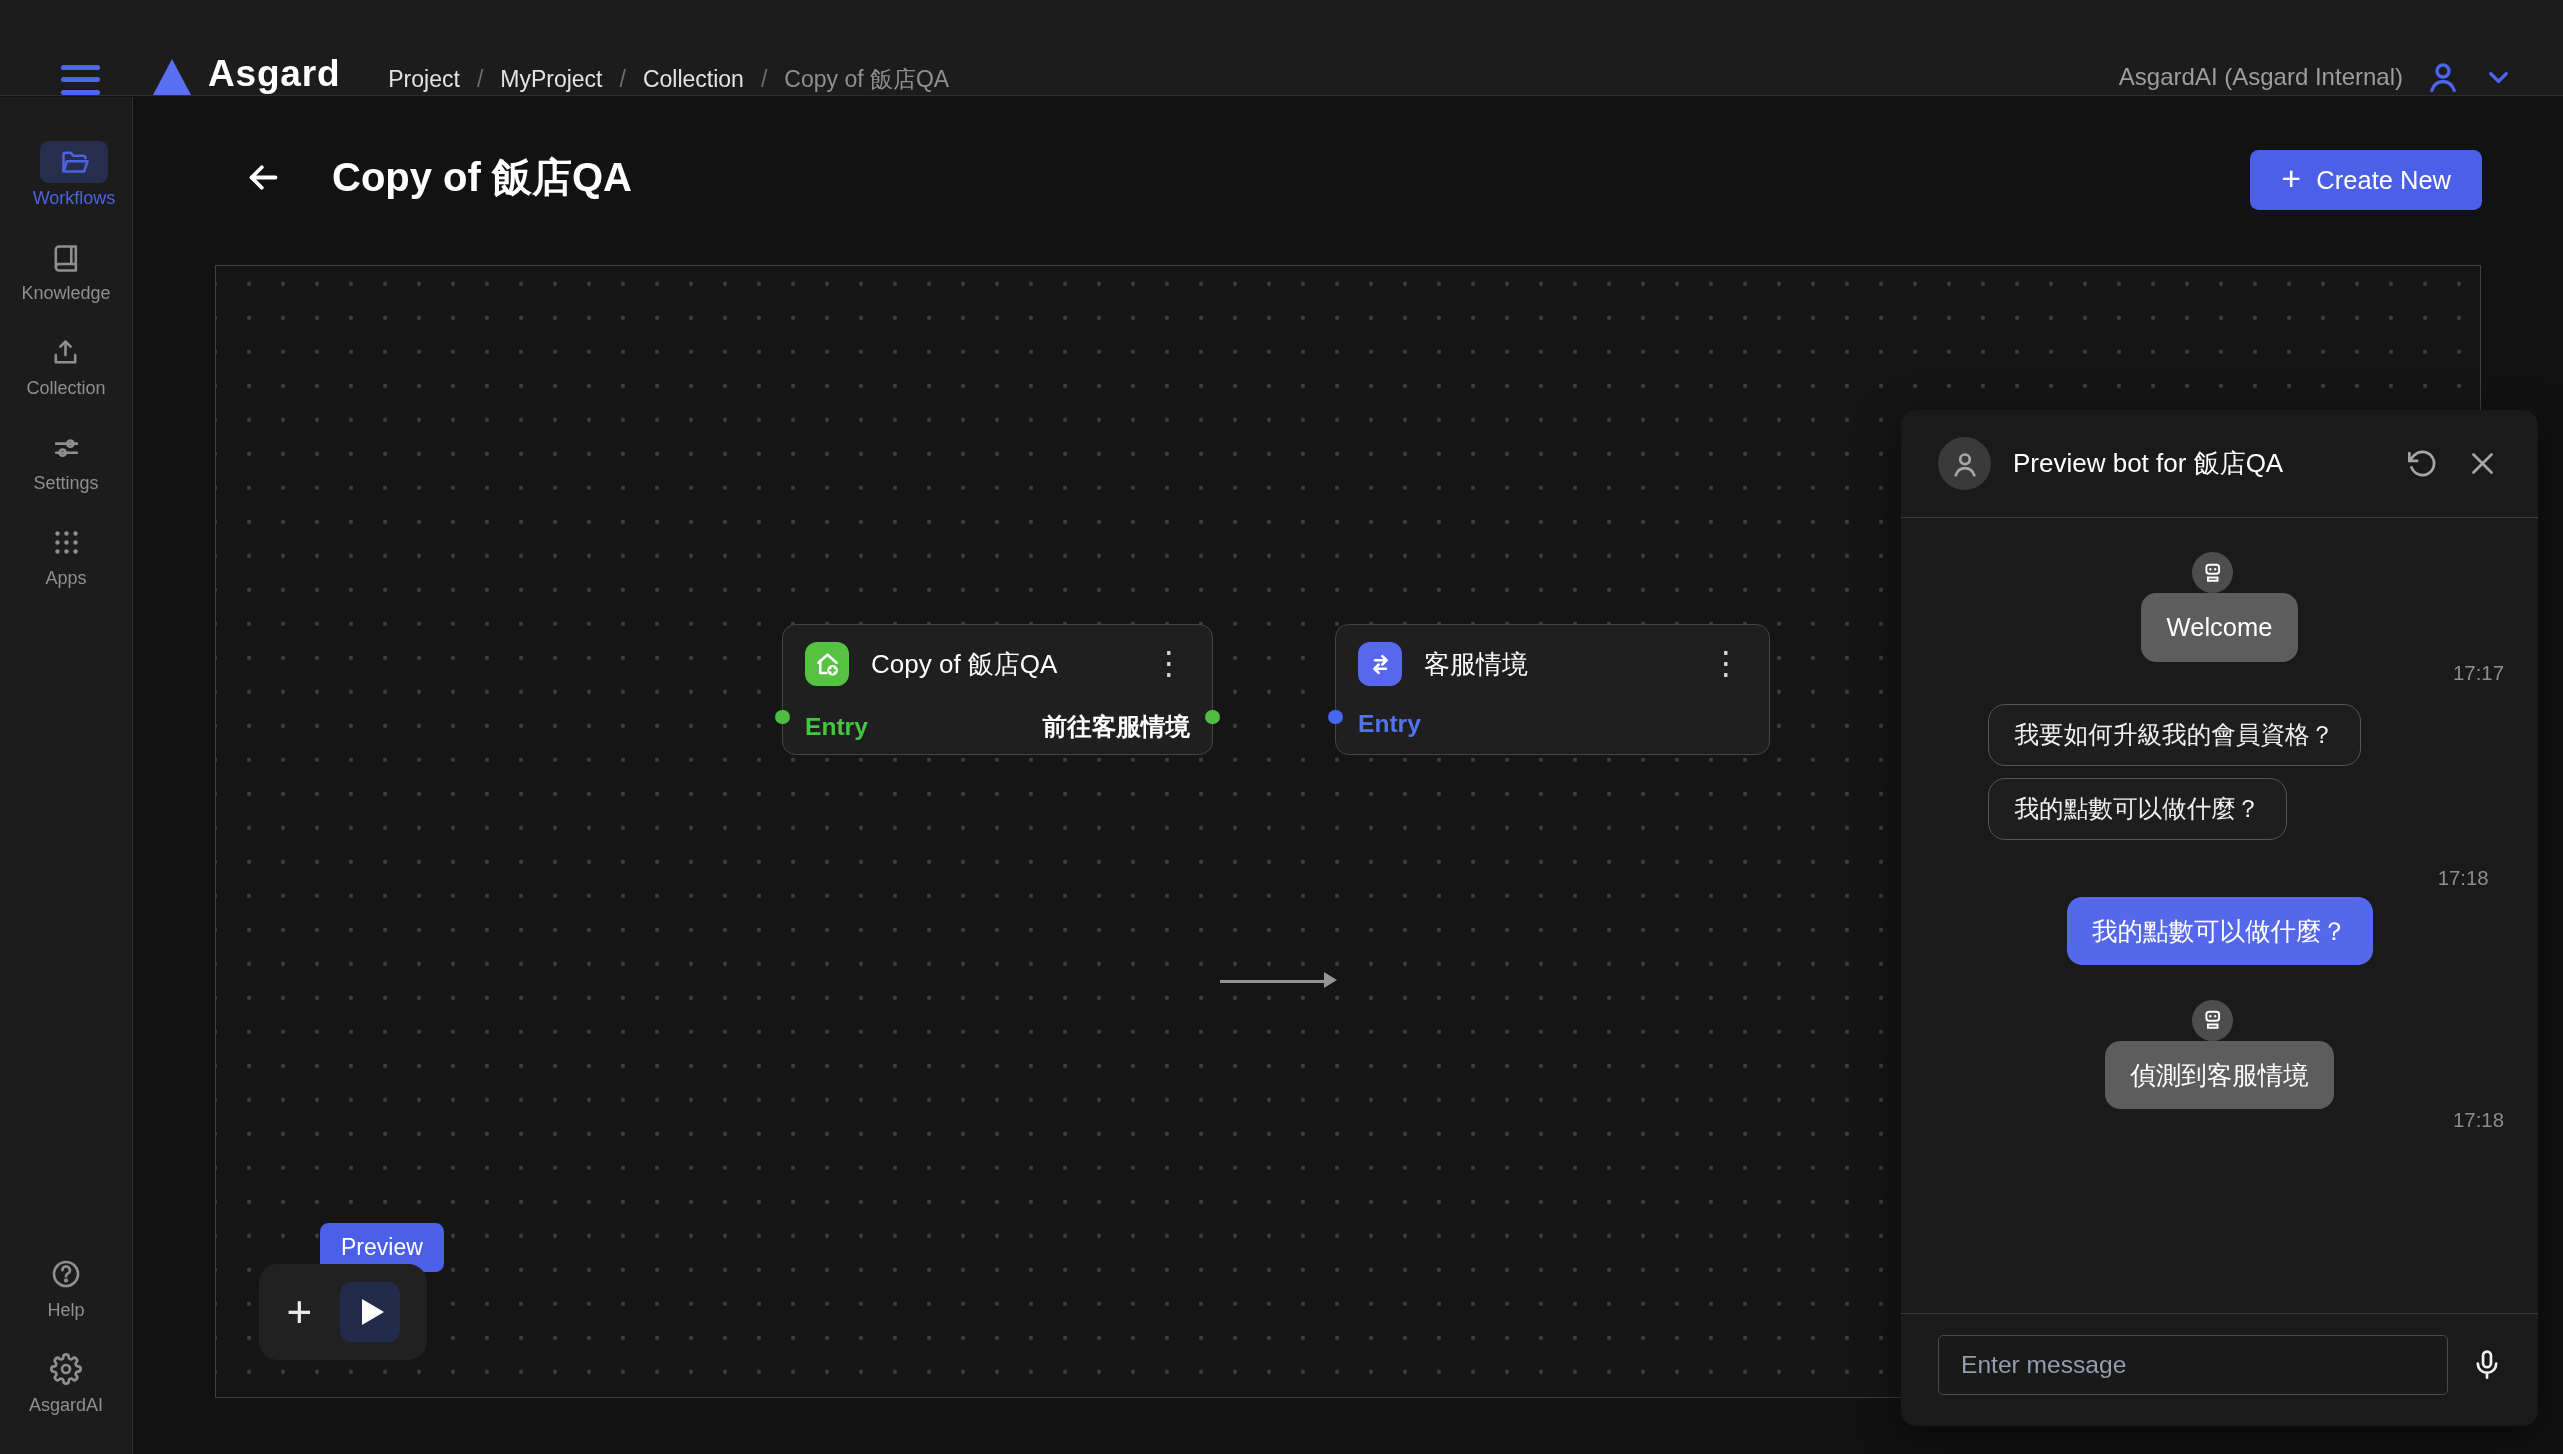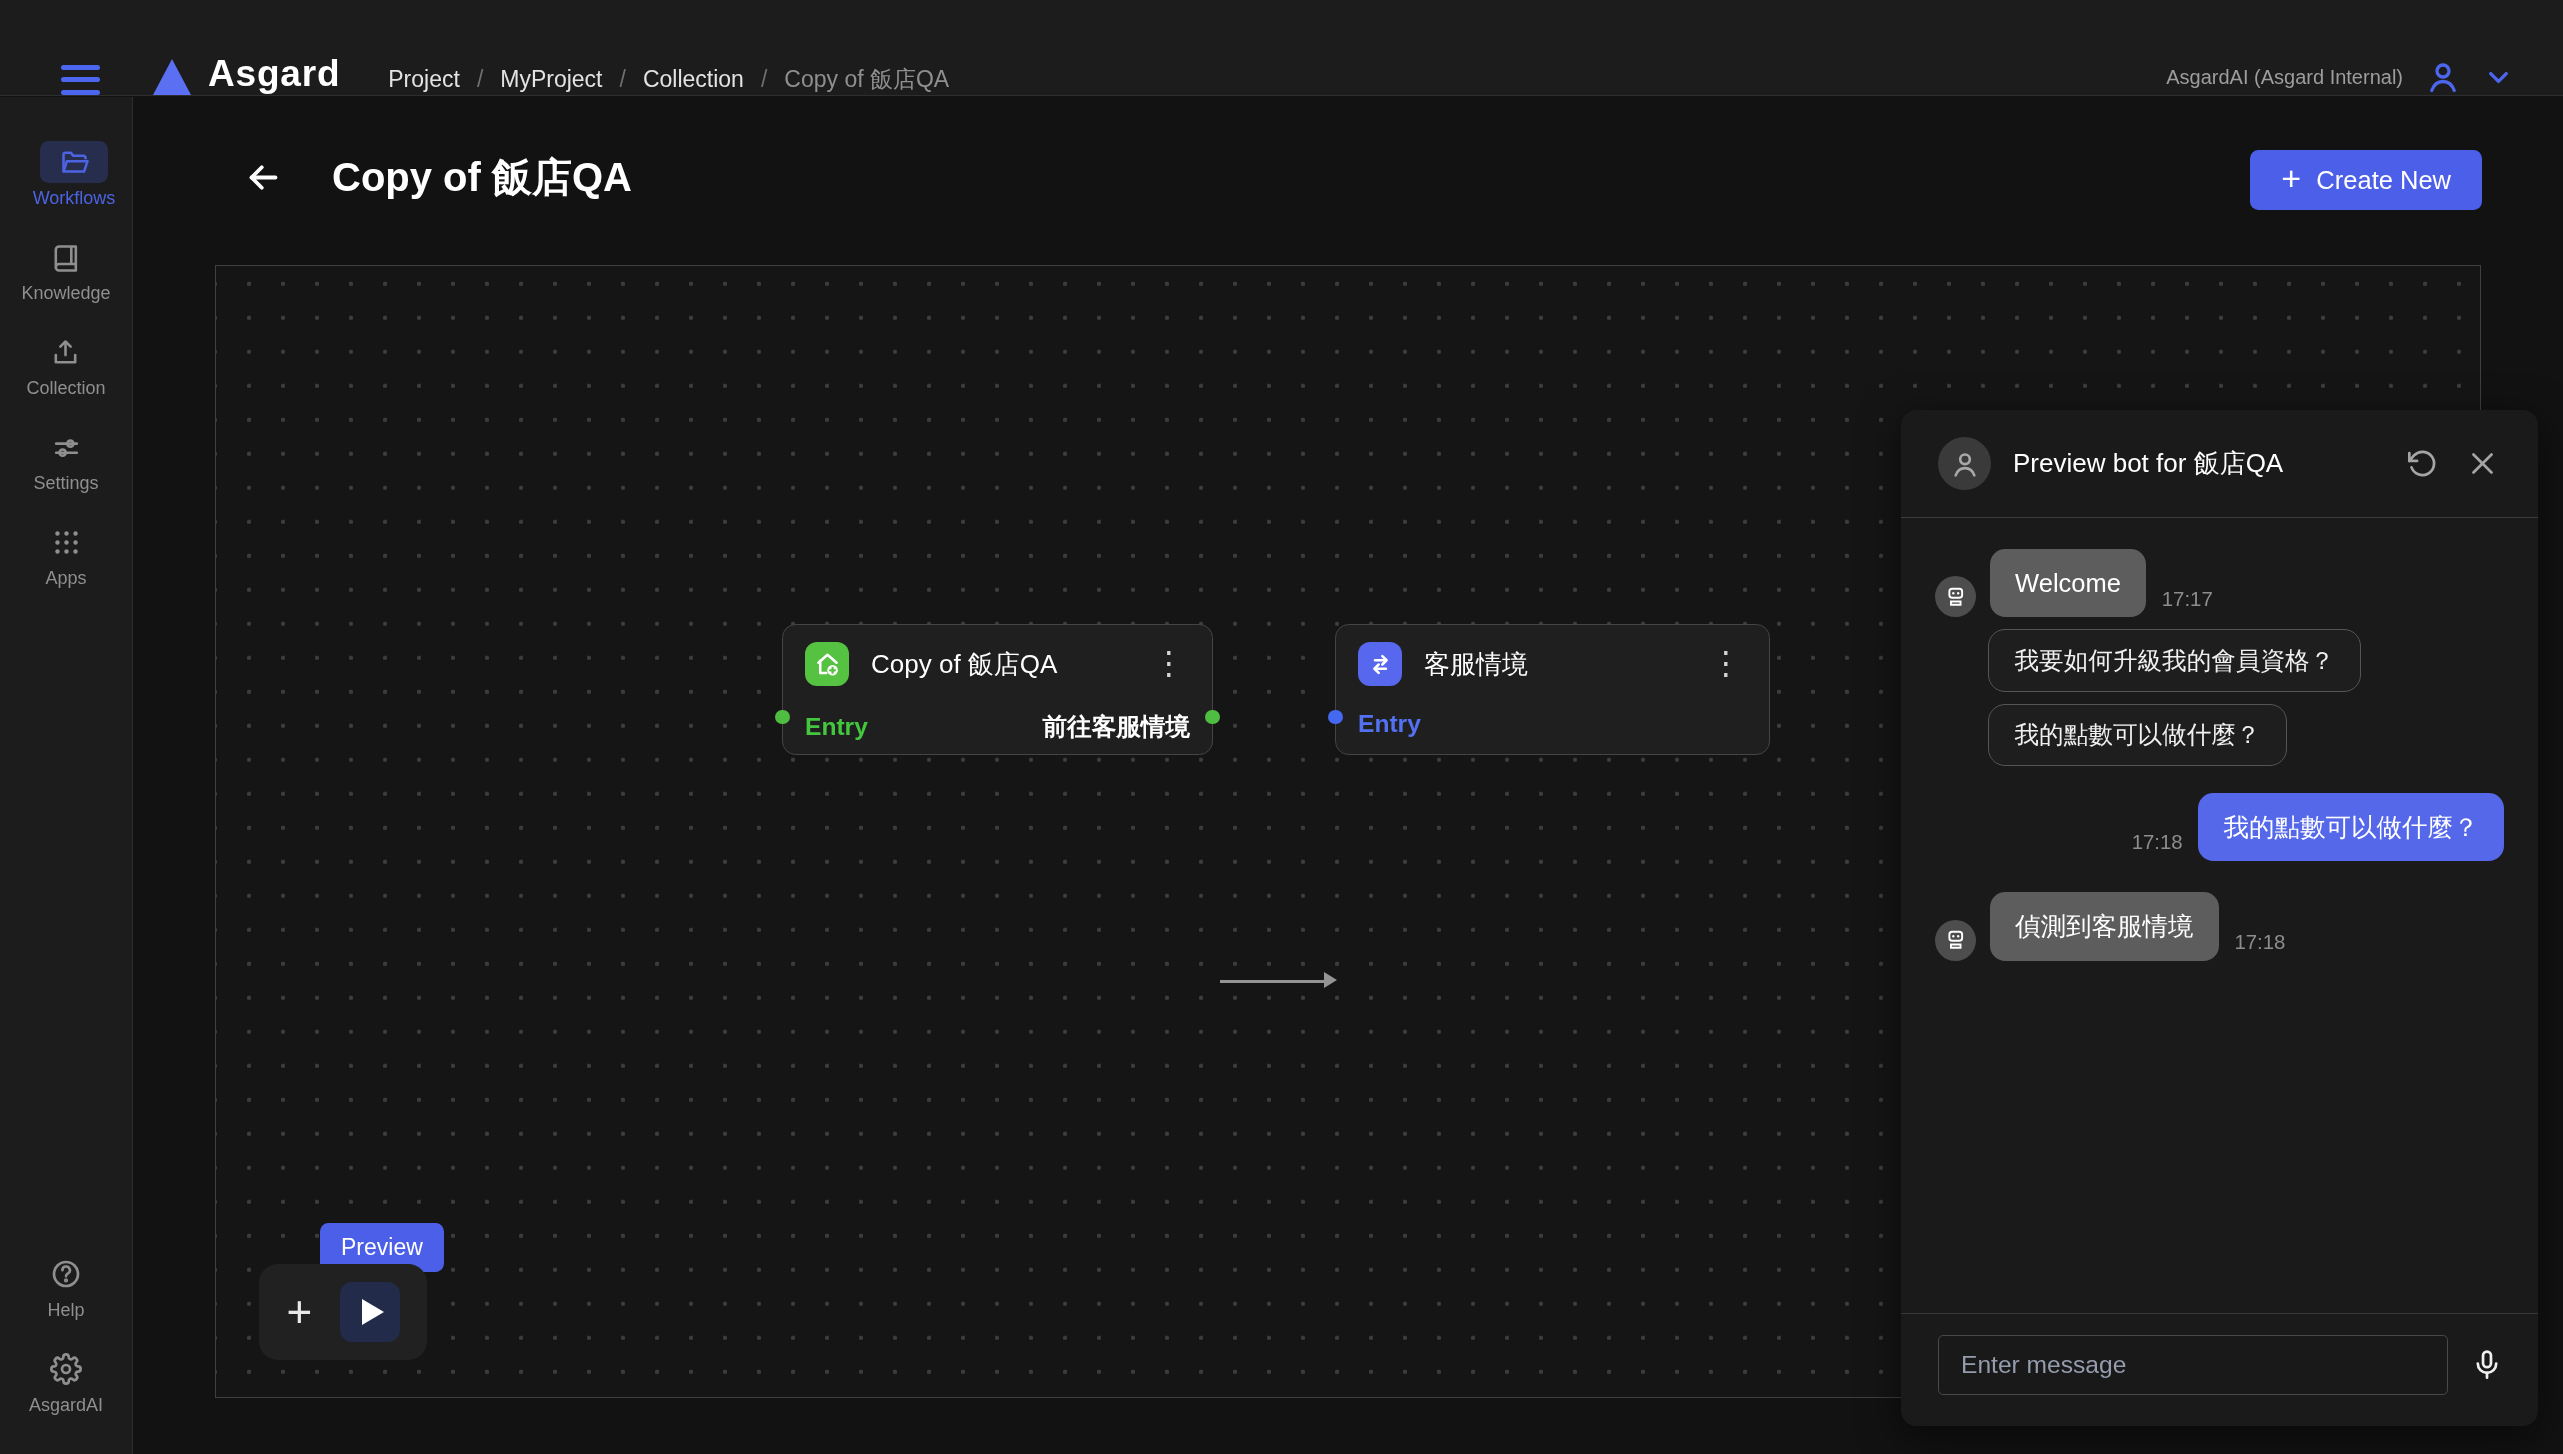--- a/index.html
+++ b/index.html
@@ -26,21 +26,21 @@
     border-left:19.5px solid transparent; border-right:19.5px solid transparent;
     border-bottom:36px solid #5b6ff2;
   }
   .logo-text { font-size:37px; font-weight:700; color:#fff; margin-left:17px; letter-spacing:0.8px; }
   .breadcrumb { display:flex; align-items:center; margin-left:48px; font-size:23px; color:#e3e3e3; }
   .crumb { margin-right:17px; cursor:pointer; }
   .crumb::after { content:"/"; color:#6f6f6f; margin-left:17px; }
   .crumb:last-child::after { content:""; margin:0; }
   .crumb.current { color:#8f8f8f; cursor:default; }
   .topbar-right { margin-left:auto; display:flex; align-items:center; gap:22px; }
-  .account-label { color:#9d9d9d; font-size:20px; }
+  .account-label { color:#9d9d9d; font-size:24px; }
   .user-icon { color:#4d66f0; cursor:pointer; }
   .chev-icon { color:#4d66f0; cursor:pointer; }
 
   
   .sidebar {
     position:absolute; top:97px; left:0; bottom:0; width:133px;
     background:#1c1c1c; border-right:0.8px solid #2e2e2e;
     display:flex; flex-direction:column; align-items:center; padding:44px 0 39px;
   }
   .side-item { display:flex; flex-direction:column; align-items:center; margin-bottom:27px; color:#8f8f8f; cursor:pointer; }
@@ -107,21 +107,21 @@
   .chat-panel {
     position:absolute; left:1901px; top:410px; width:637px; height:1016px;
     background:#1a1a1a; border-radius:15.3px; box-shadow:0 10.2px 42px rgba(0,0,0,.55);
     display:flex; flex-direction:column; z-index:10;
   }
   .chat-head { height:108px; display:flex; align-items:center; gap:22px; padding:0 37px; border-bottom:0.8px solid #3c3c3c; flex-shrink:0; }
   .chat-avatar { width:53px; height:53px; border-radius:50%; background:#3a3a3a; color:#a8a8a8; display:flex; align-items:center; justify-content:center; flex-shrink:0; }
   .chat-title { font-size:26px; color:#fff; flex:1; white-space:nowrap; }
   .icon-btn { background:none; border:none; color:#a5a5a5; cursor:pointer; padding:3.4px; }
   .chat-body { flex:1; padding:31px 34px; overflow:hidden; }
-  .msg-row { display:flex; align-items:flex-end; margin-bottom:12px; }
+  .msg-row { display:flex; align-items:center; margin-bottom:12px;flex-direction:column; }
   .bot-avatar { width:41px; height:41px; border-radius:50%; background:#4d4d4d; color:#fff; display:flex; align-items:center; justify-content:center; flex-shrink:0; margin-right:13.6px; margin-top:3.4px; }
   .bubble { padding:17px 25.5px; border-radius:15.3px; font-size:25.5px; line-height:1.35; max-width:441px; }
   .bubble.bot { background:#5d5d5d; color:#fff; }
   .bubble.user { background:#5568e9; color:#fff; }
   .tstamp { font-size:20.4px; color:#8d8d8d; align-self:flex-end; margin:0 0 6.8px 15.3px; }
   .msg-row.user { justify-content:flex-end; }
   .msg-row.user .tstamp { margin:0 15.3px 6.8px 0; }
   .chips { margin-left:53px; display:flex; gap:22px; margin-bottom:12px; flex-wrap:wrap; }
   .chip {
     border:1.3px solid #555; background:#1e1e1e; border-radius:17px;

